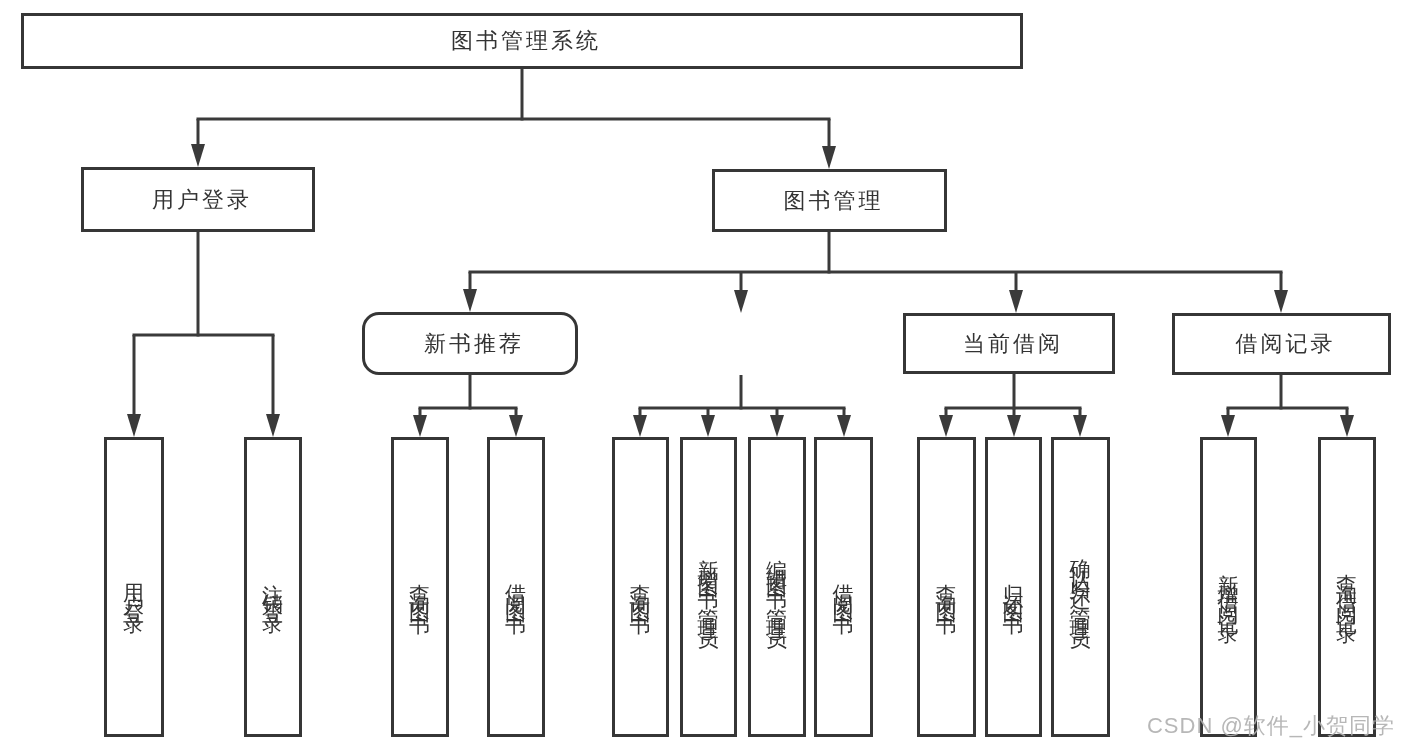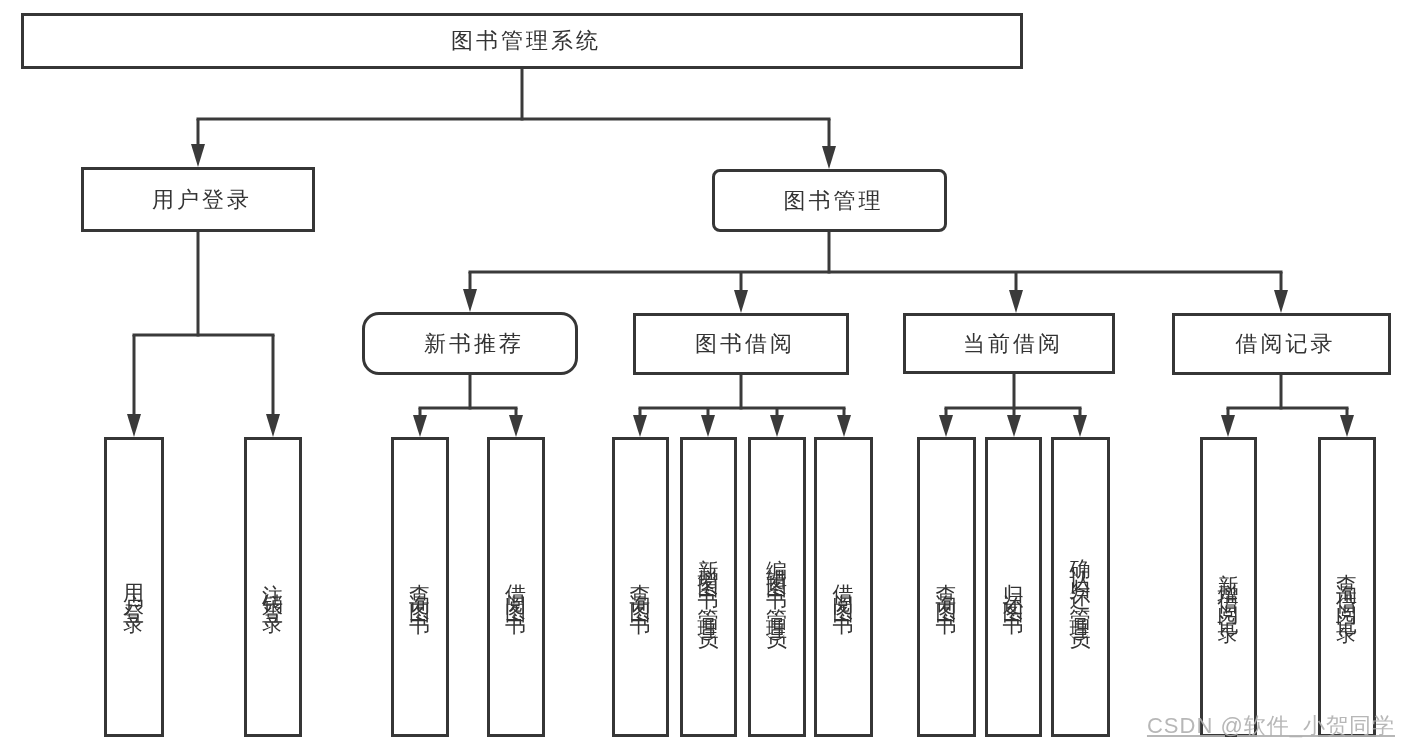--- a/index.html
+++ b/index.html
@@ -23,21 +23,21 @@
   .vnode {
     position: absolute; box-sizing: border-box;
     background: #ffffff; border: 3px solid #363636;
     display: flex; align-items: center; justify-content: center;
     writing-mode: vertical-rl; text-orientation: upright;
     font-size: 21px; letter-spacing: 10px; line-height: 1;
   }
   .watermark {
     position: absolute; right: 10px; bottom: 6px;
     font-size: 22px; color: rgba(175,175,175,0.9);
-    letter-spacing: 1px; z-index: 5; white-space: nowrap; text-decoration: underline;
+    letter-spacing: 1px; z-index: 5; white-space: nowrap;
   }
 </style>
 </head>
 <body>
 
 <div class="canvas">
 
   <svg class="connectors" width="1405" height="747">
 
     <g>
@@ -110,24 +110,23 @@
       <line x1="1228" y1="408" x2="1228" y2="416"></line>
       <polygon points="1221,415 1235,415 1228,437"></polygon>
       <line x1="1347" y1="408" x2="1347" y2="416"></line>
       <polygon points="1340,415 1354,415 1347,437"></polygon>
     </g>
   </svg>
 
   <div class="node" style="left:21px; top:13px; width:1002px; height:56px;">图书管理系统</div>
 
   <div class="node" style="left:81px; top:167px; width:234px; height:65px;">用户登录</div>
-  <div class="node" style="left:712px; top:169px; width:235px; height:63px;border-radius:8px;">图书管理</div>
+  <div class="node" style="left:712px; top:169px; width:235px; height:63px;">图书管理</div>
 
   <div class="node" style="left:362px; top:312px; width:216px; height:63px;border-radius:17px;">新书推荐</div>
-  <div class="node" style="left:633px; top:313px; width:216px; height:62px;">图书借阅</div>
   <div class="node" style="left:903px; top:313px; width:212px; height:61px;">当前借阅</div>
   <div class="node" style="left:1172px; top:313px; width:219px; height:62px;">借阅记录</div>
 
   <div class="vnode" style="left:104px; top:437px; width:60px; height:300px;">用户登录</div>
   <div class="vnode" style="left:244px; top:437px; width:58px; height:300px;">注销登录</div>
 
   <div class="vnode" style="left:391px; top:437px; width:58px; height:300px;">查询图书</div>
   <div class="vnode" style="left:487px; top:437px; width:58px; height:300px;">借阅图书</div>
 
   <div class="vnode" style="left:612px; top:437px; width:57px; height:300px;">查询图书</div>

